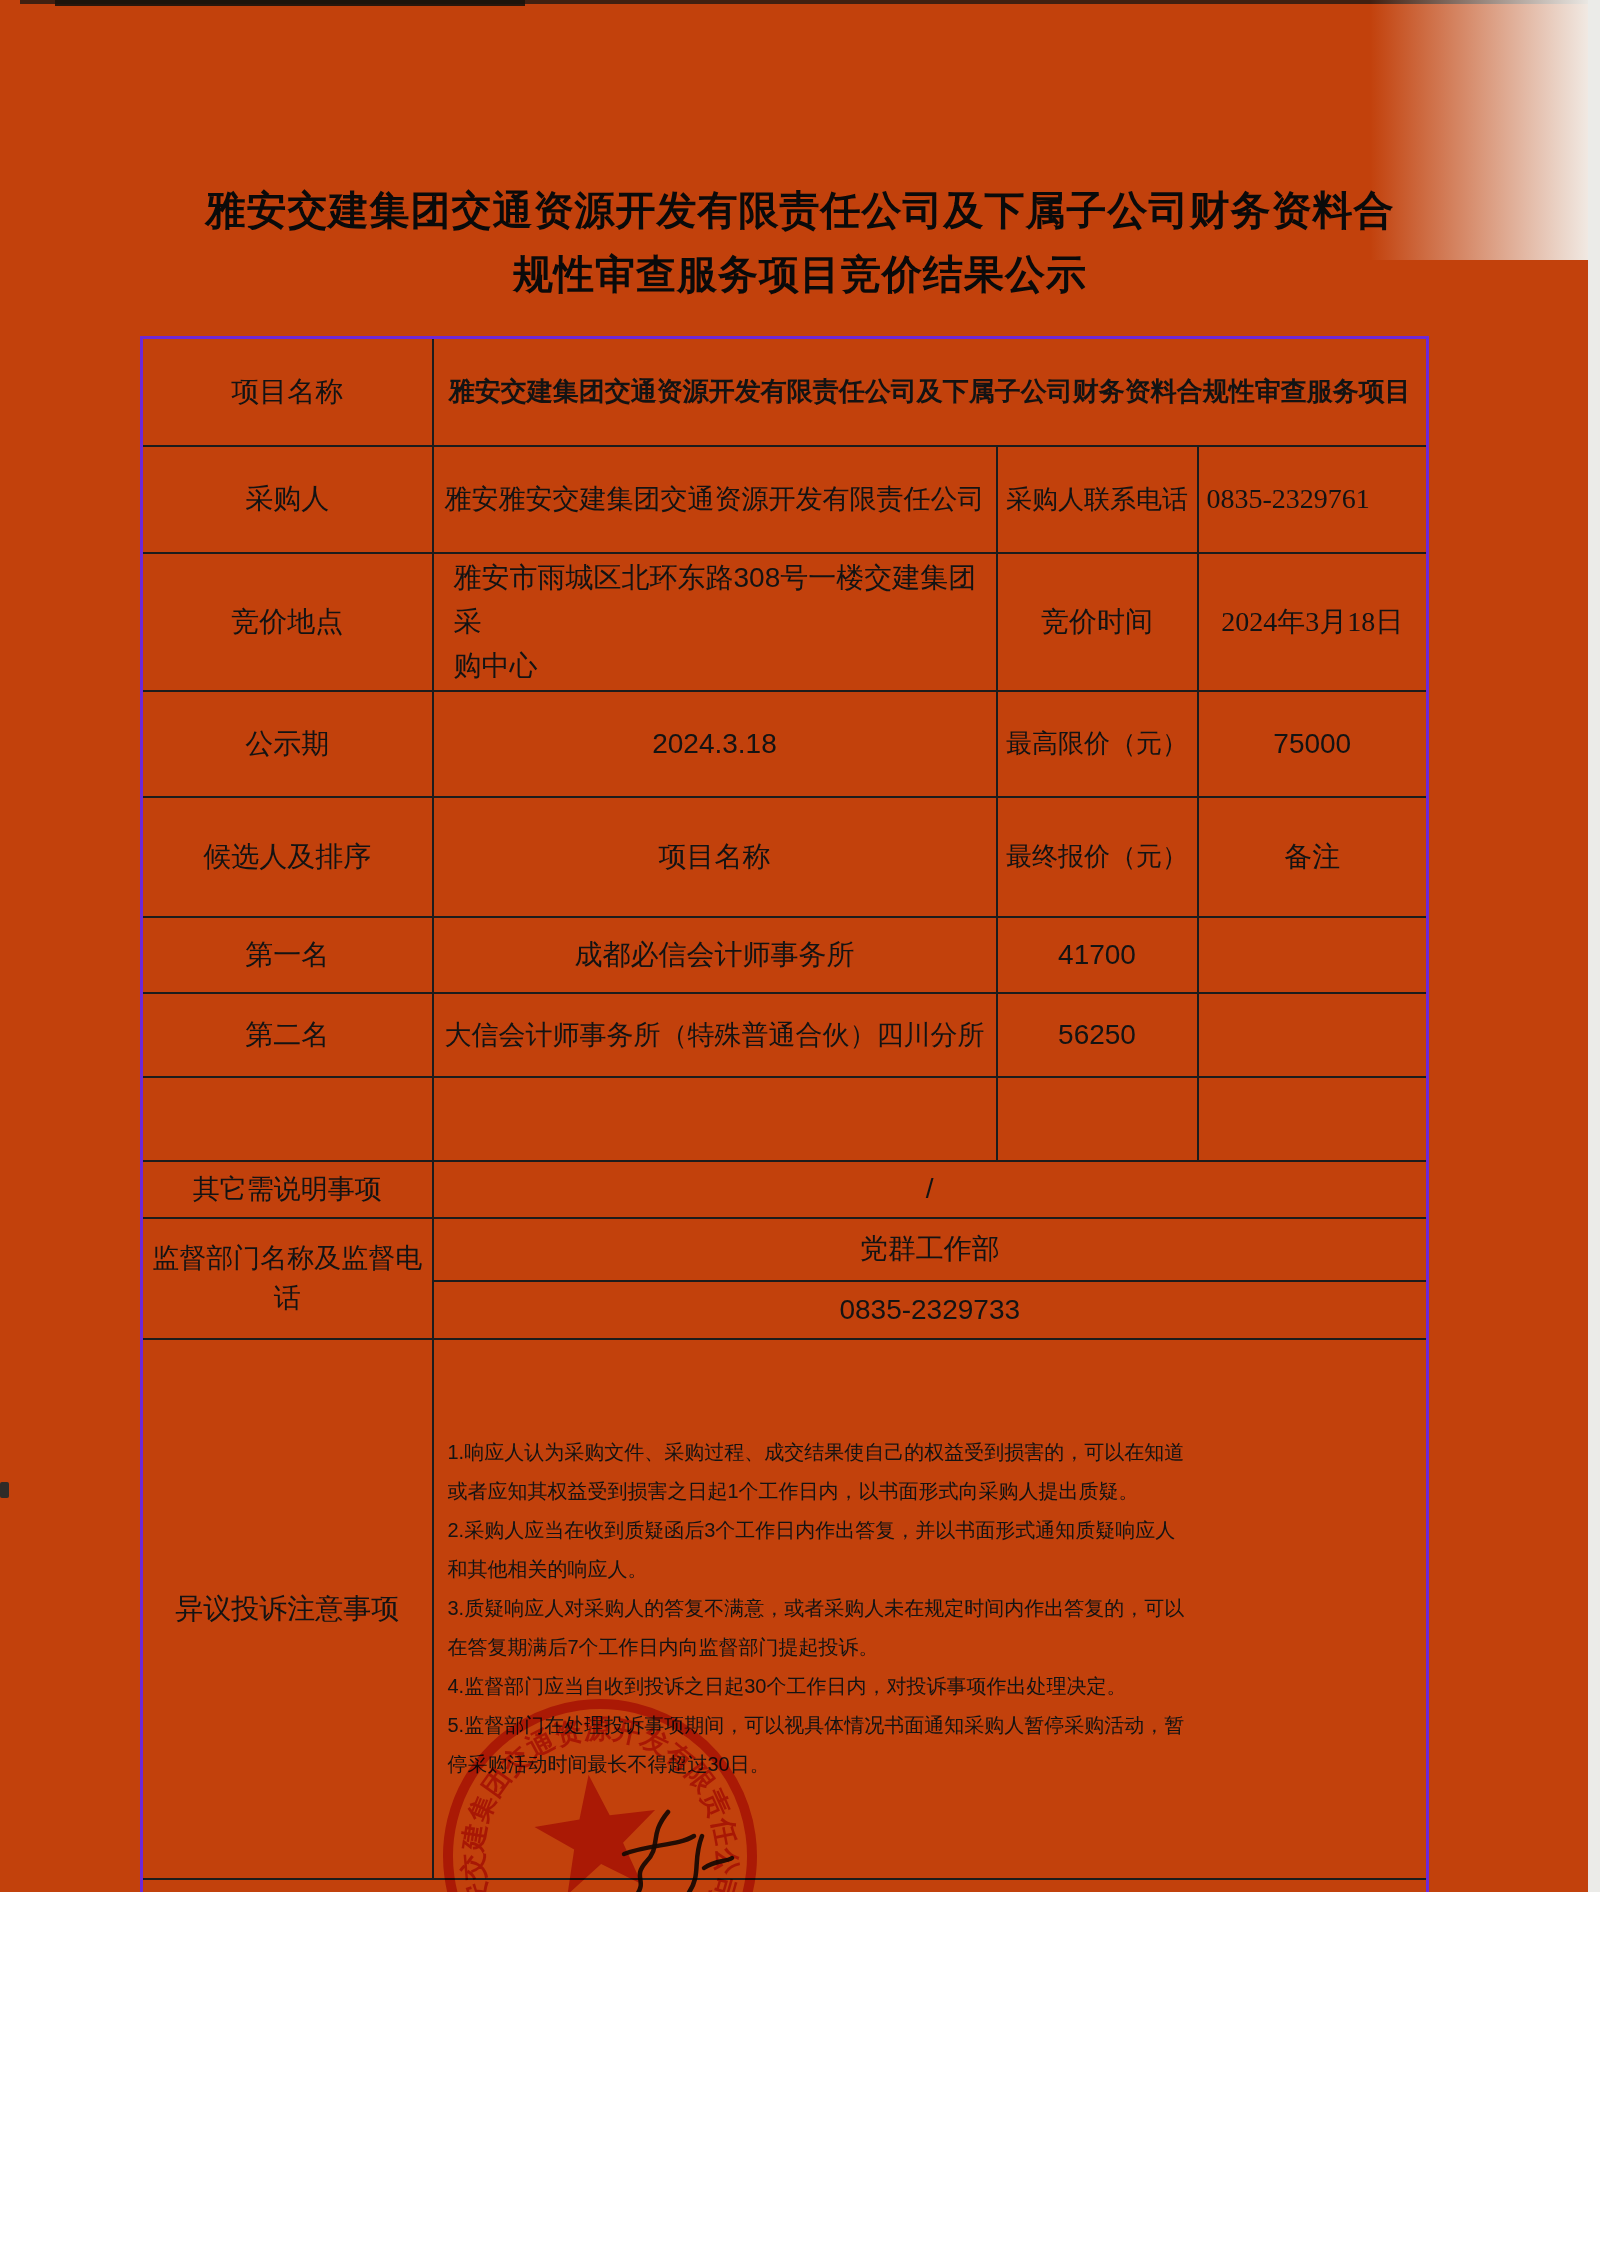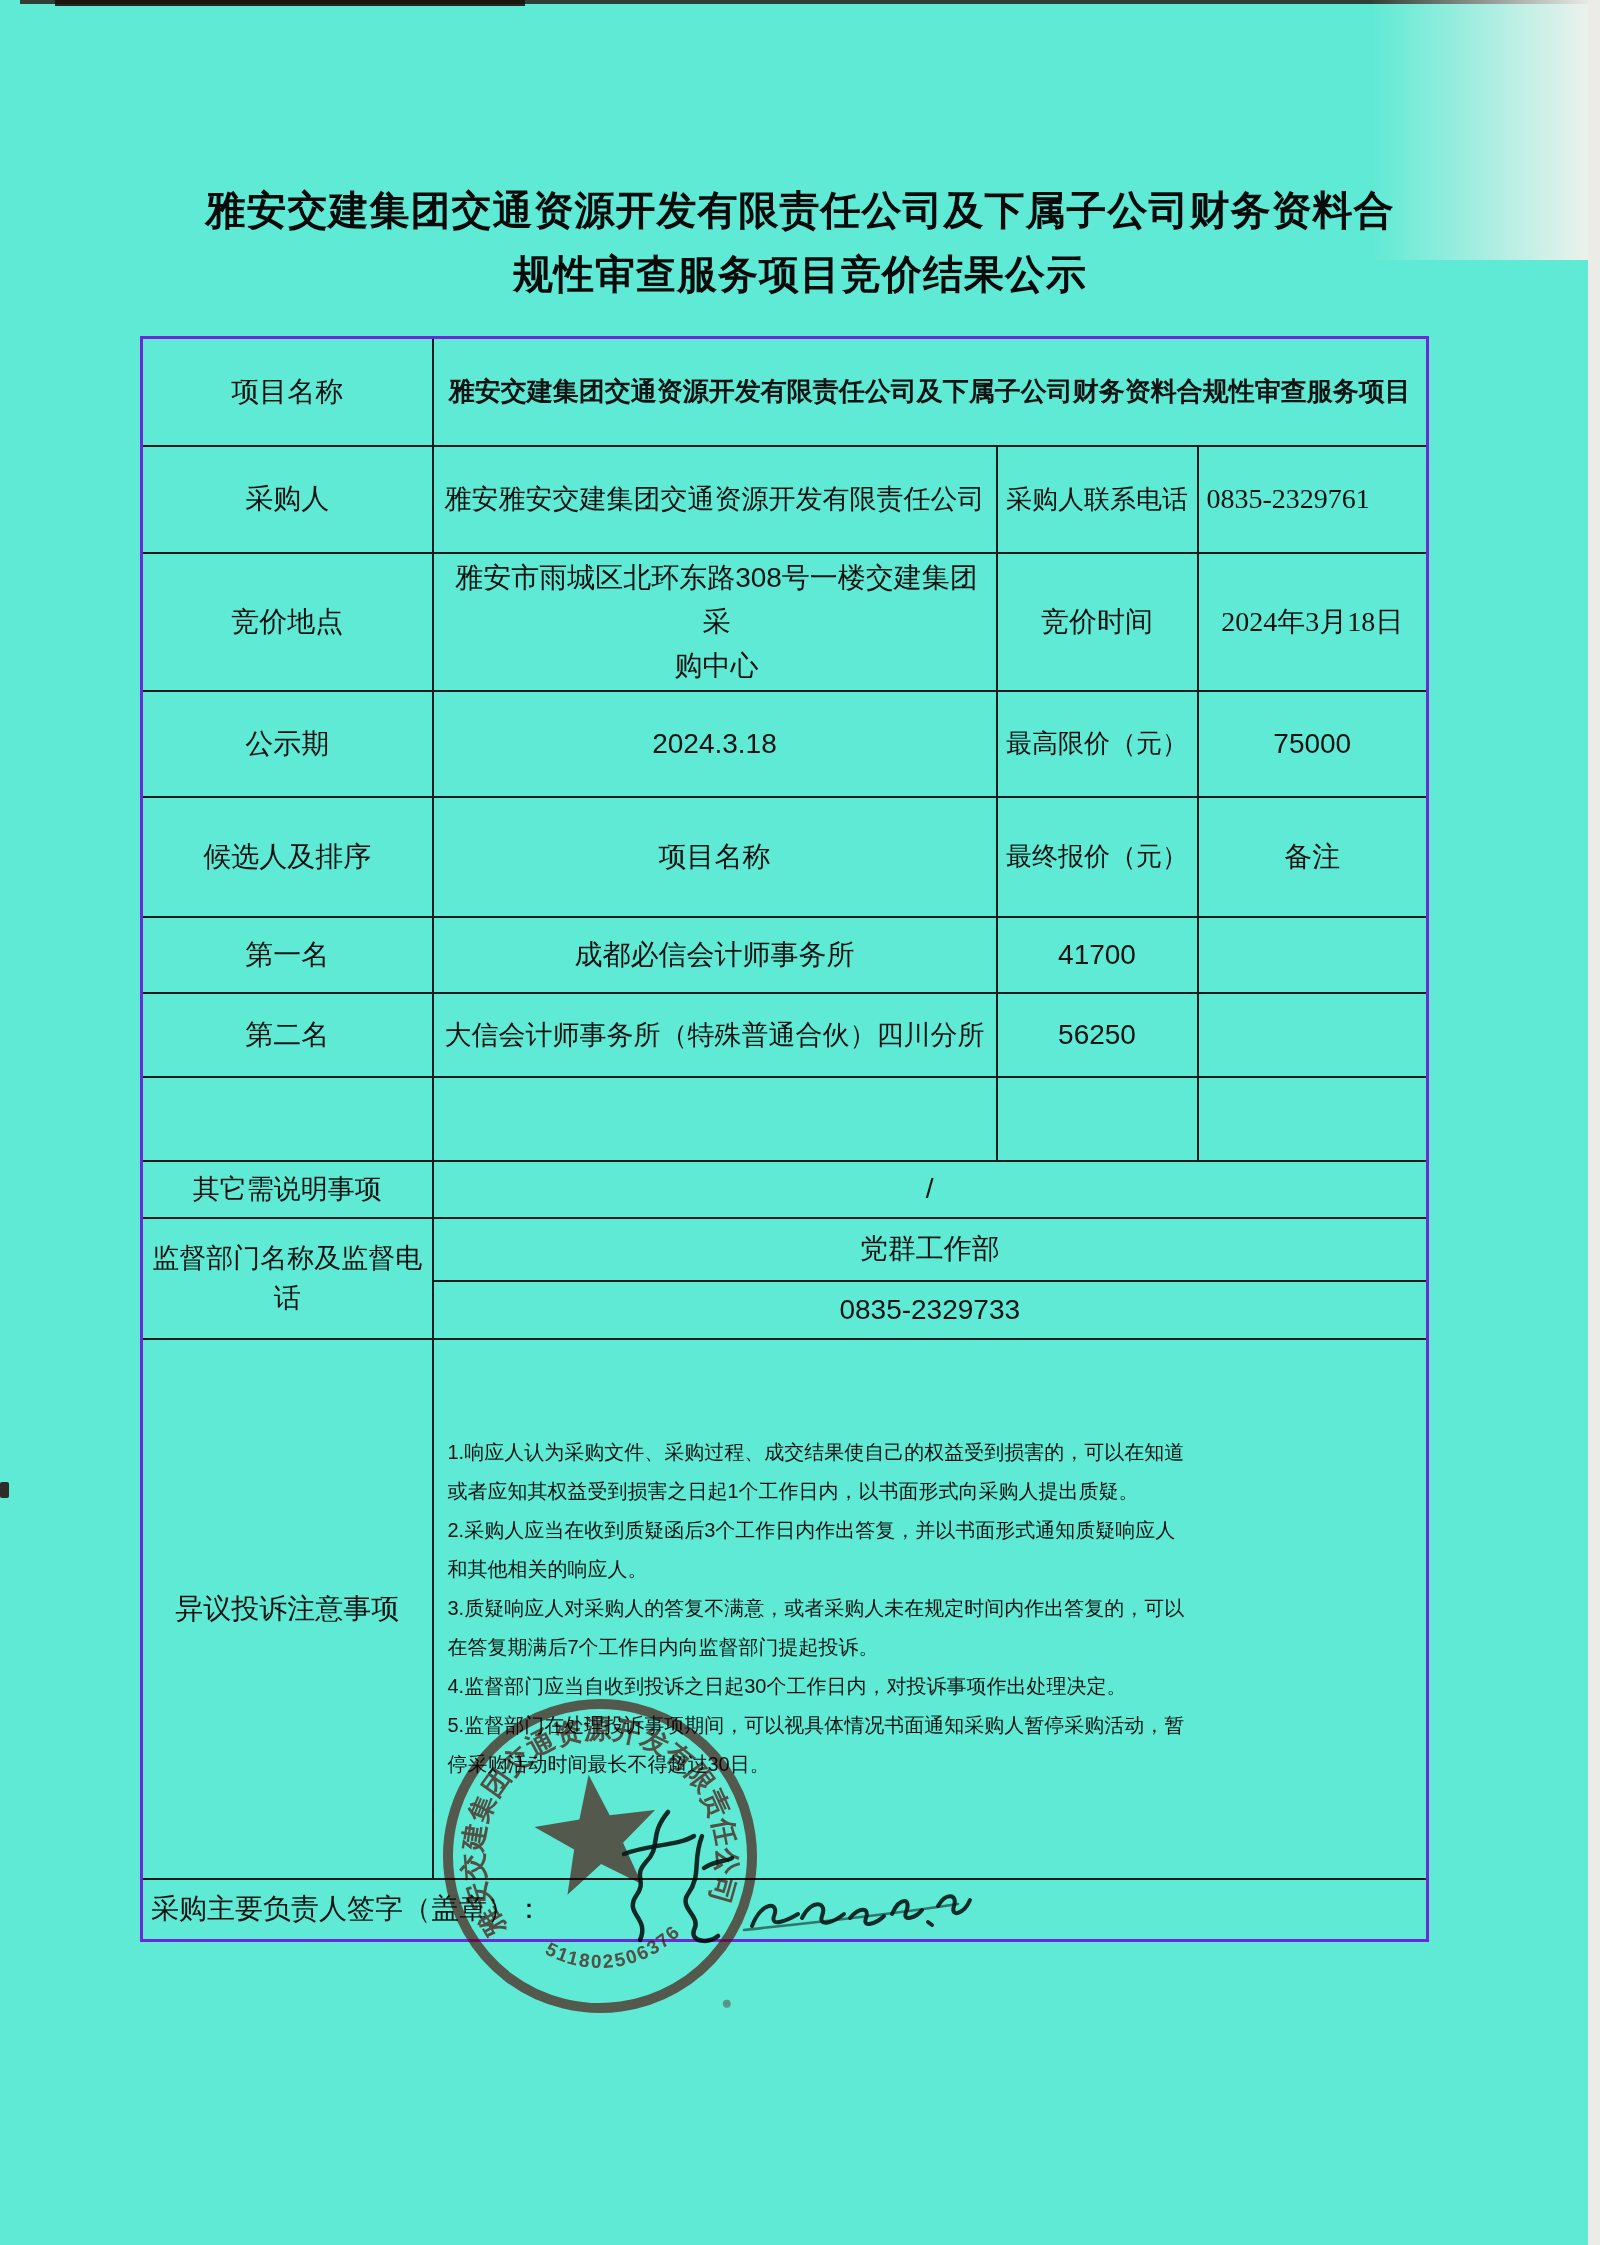--- a/index.html
+++ b/index.html
@@ -1,19 +1,19 @@
 <!DOCTYPE html>
 <html><head>
 <meta charset="utf-8">
 <style>
   html,body{margin:0;padding:0;background:#ffffff;}
   .page{
     position:relative;
-    width:1600px;height:2245px;
-    background:#5eead4;
+    width:1600px;height:1892px;
+    background:#c2410c;
     overflow:hidden;
     font-family:"Liberation Sans","DejaVu Sans",sans-serif;
     color:#141414;
   }
   
   .scan-strip-top{position:absolute;left:20px;top:0;width:1578px;height:4px;background:#241a12;opacity:.82;}
   .scan-strip-top2{position:absolute;left:55px;top:0;width:470px;height:6px;background:#1a130c;opacity:.9;}
   .scan-edge-right{position:absolute;right:0;top:0;width:12px;height:2245px;background:#ebebe8;}
   .scan-corner-shade{position:absolute;right:0;top:0;width:230px;height:260px;background:linear-gradient(to left,#f3f2ee,rgba(243,242,238,0));}
   .scan-speck-left{position:absolute;left:0;top:1482px;width:9px;height:16px;background:#2e2b28;border-radius:2px;}
@@ -30,21 +30,21 @@
     border:3px solid #6d28d9;
   }
   .doc td{
     border:2px solid #1c1c1c;
     font-size:28px;text-align:center;vertical-align:middle;
     padding:2px 6px;color:#131313;overflow:hidden;
   }
   .doc td.projname{font-size:26px;font-weight:bold;white-space:nowrap;padding:2px 8px;margin-left:20px;}
   .doc td.nowrap{white-space:nowrap;font-family:Liberation Serif, serif;}
   .doc td.left{text-align:left;}
-  .doc td.addr{text-align:center;line-height:44px;white-space:pre-line;padding-left:10px;}
+  .doc td.addr{text-align:left;line-height:44px;white-space:pre-line;padding-left:20px;}
   .doc td.prelines{white-space:pre-line;line-height:40px;}
   .doc td.notice{
     font-size:20px;line-height:39px;text-align:left;
     white-space:pre-line;padding:0 14px;vertical-align:middle;
   }
   .doc td.signcell{text-align:left;padding-left:8px;white-space:nowrap;}
   
   svg.overlay{
     position:absolute;left:0;top:0;width:1600px;height:2245px;
     pointer-events:none;mix-blend-mode:multiply;

